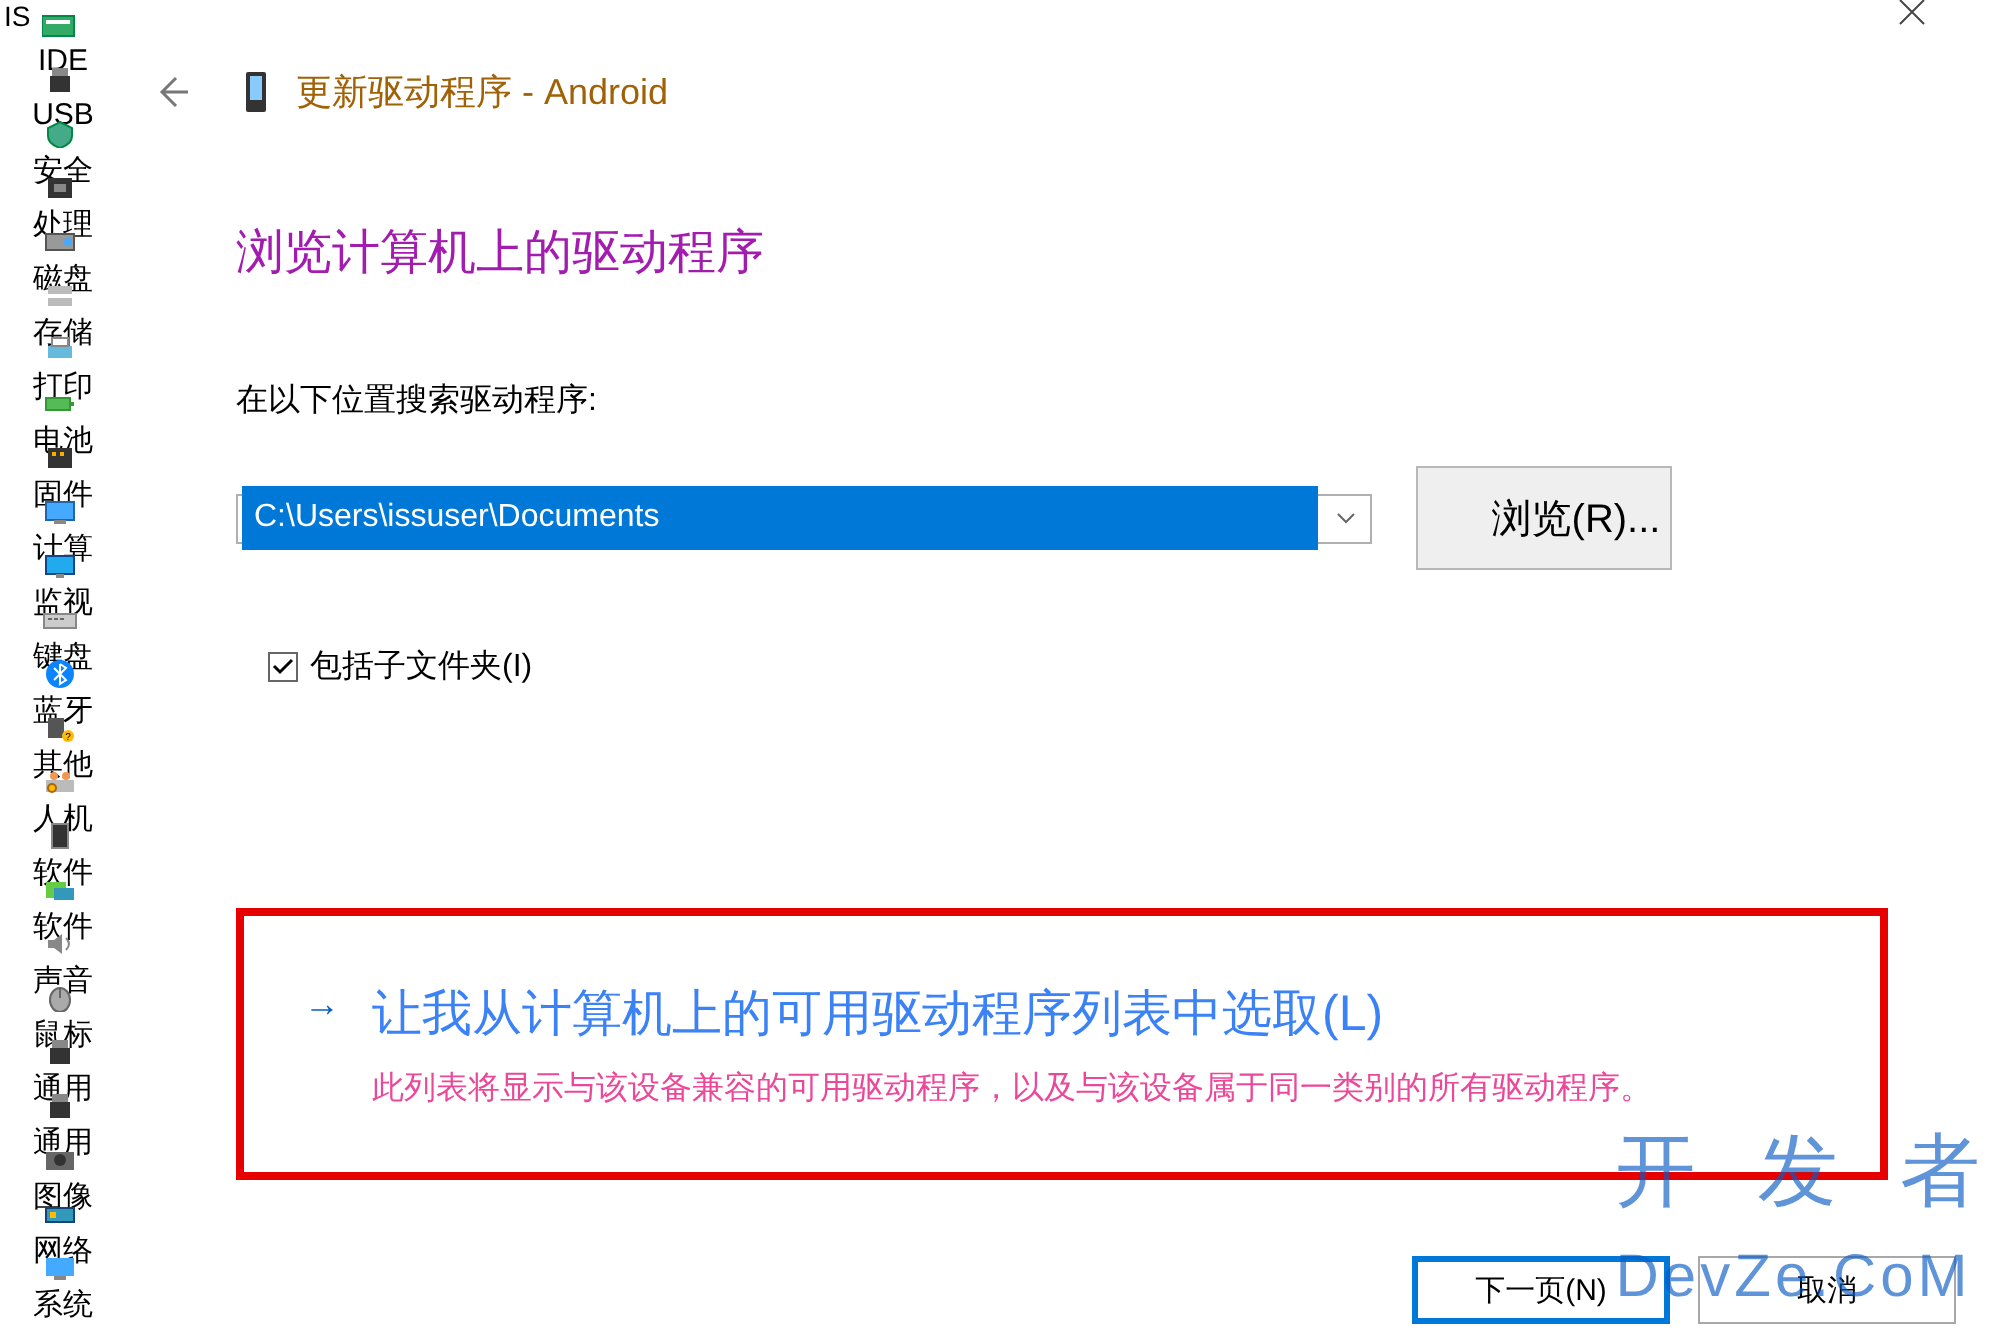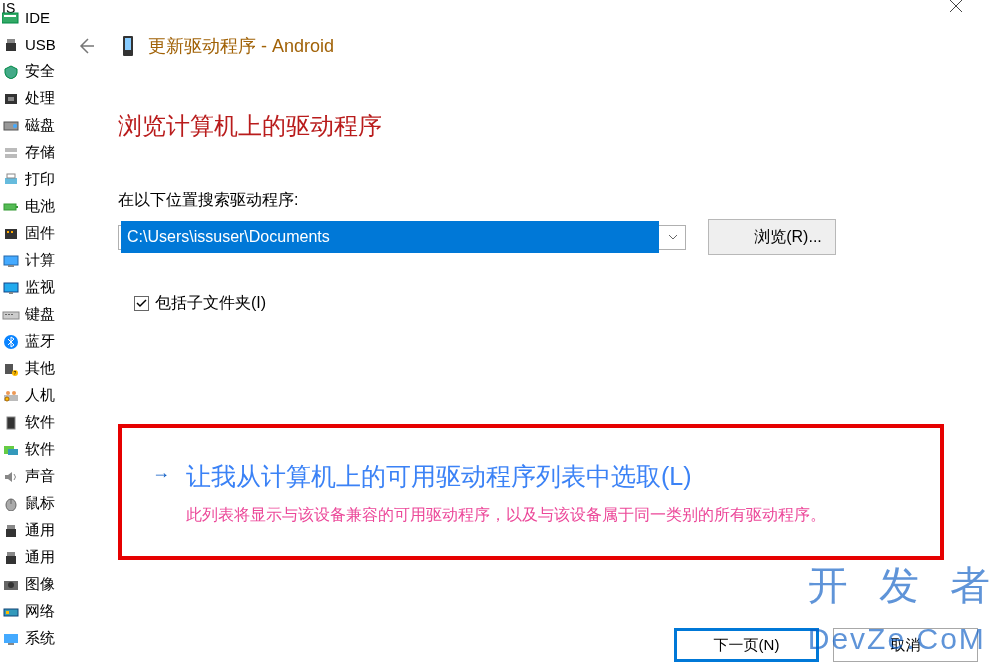--- a/index.html
+++ b/index.html
@@ -1,50 +1,50 @@
 <!DOCTYPE html>
 <html><head>
   <meta charset="utf-8">
   <style>
     * { margin: 0; padding: 0; box-sizing: border-box; font-family: "Microsoft YaHei", "Segoe UI", sans-serif; }
     body { width: 1000px; height: 672px; background: #fff; overflow: hidden; position: relative; }
     
     .sidebar { position: absolute; left: 0; top: 0; width: 62px; height: 672px; background: #fff; }
-    .sidebar-item { display: flex; align-items: center; height: 27px; padding-left: 1px; font-size: 15px; color: #000; white-space: nowrap; cursor: pointer; }
+    .sidebar-item { display: flex; align-items: center; height: 27px; padding-left: 1px; font-size: 15px; color: #000; white-space: nowrap; cursor: pointer; flex-direction: column; }
     .sidebar-item .icon { width: 20px; height: 18px; margin-right: 4px; display: inline-flex; align-items: center; justify-content: center; flex-shrink: 0; }
     
     .dialog { position: absolute; left: 62px; top: 0; width: 938px; height: 672px; background: #fff; }
     .dialog-close { position: absolute; right: 24px; top: -8px; width: 40px; height: 28px; display: flex; align-items: center; justify-content: center; cursor: pointer; }
     .dialog-header { display: flex; align-items: center; padding: 30px 0 0 8px; }
     .back-arrow { width: 32px; height: 32px; display: flex; align-items: center; justify-content: center; cursor: pointer; color: #666; }
     .dialog-icon { width: 24px; height: 24px; margin-left: 14px; display: inline-flex; align-items: center; justify-content: center; }
     .dialog-title { font-size: 18px; color: #a16207; margin-left: 8px; font-weight: 400; }
     
     .content { padding: 48px 56px 0 56px; }
-    .section-title { color: #b91c1c; font-size: 24px; margin-bottom: 48px; font-weight: 400; }
-    .search-label { font-size: 16px; color: #000; margin-bottom: 8px; }
+    .section-title { color: #a21caf; font-size: 24px; margin-bottom: 48px; font-weight: 400; }
+    .search-label { font-size: 16px; color: #000; margin-bottom: 22px; }
     
     .path-row { display: flex; align-items: center; gap: 22px; }
     .path-combo { flex: 0 0 568px; height: 25px; border: 1px solid #b0b0b0; display: flex; align-items: center; position: relative; }
     .path-value { flex: 1; height: 32px; margin: 0 2px; padding: 4px 6px; background: #0078d7; color: #fff; font-size: 16px; display: flex; align-items: center; }
     .path-dropdown { width: 24px; height: 38px; display: flex; align-items: center; justify-content: center; cursor: pointer; color: #666; font-size: 10px; border-left: 0; }
-    .browse-btn { width: 128px; height: 36px; background: #efefef; border: 1px solid #b8b8b8; font-size: 16px; cursor: pointer; padding-left: 32px; }
+    .browse-btn { width: 128px; height: 52px; background: #efefef; border: 1px solid #b8b8b8; font-size: 20px; cursor: pointer; padding-left: 32px; }
     
     .checkbox-row { margin-top: 38px; display: flex; align-items: center; gap: 6px; font-size: 16px; padding-left: 16px; }
     .checkbox { width: 15px; height: 15px; border: 1px solid #666; display: inline-flex; align-items: center; justify-content: center; font-size: 11px; color: #000; }
     
     .pick-box { margin-top: 110px; border: 4px solid #e60000; padding: 32px 30px 28px 30px; position: relative; }
     .pick-inner { display: flex; align-items: flex-start; gap: 16px; cursor: pointer; }
     .pick-arrow { color: #0a5bc4; font-size: 18px; padding-top: 2px; }
     .pick-texts { flex: 1; }
     .pick-title { color: #3b82f6; font-size: 25px; margin-bottom: 8px; }
     .pick-desc { color: #ec4899; font-size: 16px; line-height: 1.7; }
     
     .footer { position: absolute; left: 62px; bottom: 0; width: 938px; height: 44px; display: flex; justify-content: flex-end; align-items: flex-start; padding-right: 22px; gap: 14px; }
-    .footer-btn { width: 145px; height: 34px; border: 1px solid #a8a8a8; background: #fff; font-size: 15px; cursor: pointer; display: flex; align-items: center; justify-content: center; }
+    .footer-btn { width: 129px; height: 34px; border: 1px solid #a8a8a8; background: #fff; font-size: 15px; cursor: pointer; display: flex; align-items: center; justify-content: center; }
     .footer-btn.primary { border: 2px solid #0078d7; box-shadow: 0 0 0 1px #0078d7 inset; }
     
     .watermark { position: absolute; right: 0; bottom: 14px; font-size: 40px; color: #0a5bc4; font-weight: 300; letter-spacing: 10px; pointer-events: none; opacity: 0.65; margin-top: 23px; }
     
     svg { display: block; }
   </style>
 </head>
 <body>
 
 <div class="sidebar">

